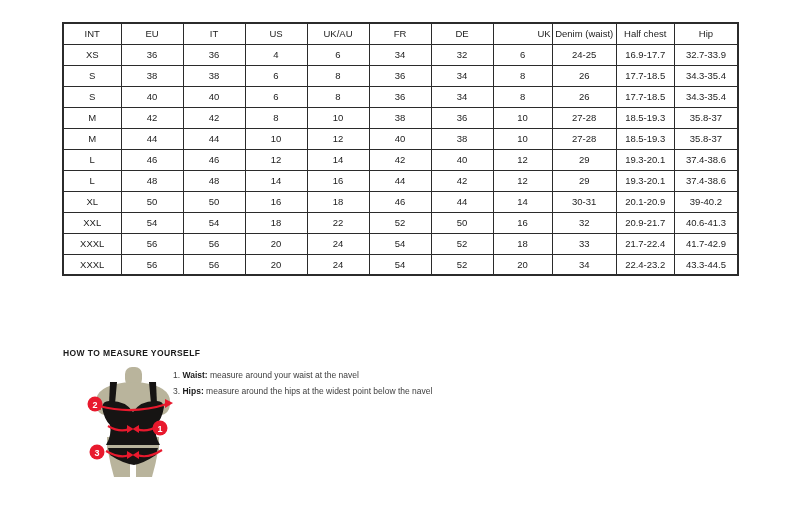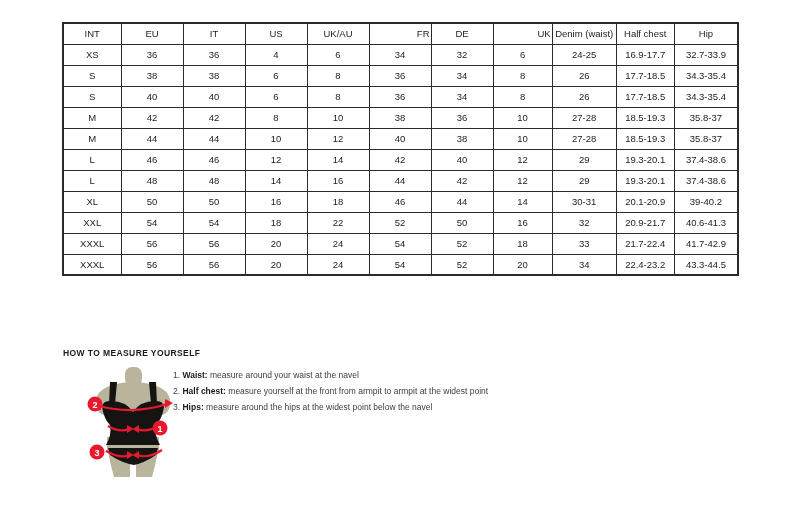--- a/index.html
+++ b/index.html
@@ -32,21 +32,21 @@
     color: #1c1c1c;
     padding: 0 1px;
     white-space: nowrap;
     overflow: hidden;
   }
   .size-table th:nth-child(1)  { width: 58px; }
   .size-table th:nth-child(2)  { width: 62px; margin-top: 12px; }
   .size-table th:nth-child(3)  { width: 62px; }
   .size-table th:nth-child(4)  { width: 62px; }
   .size-table th:nth-child(5)  { width: 62px; text-align: center; }
-  .size-table th:nth-child(6)  { width: 62px; text-align: right; }
+  .size-table th:nth-child(6)  { width: 62px; }
   .size-table th:nth-child(7)  { width: 62px; }
   .size-table th:nth-child(8)  { width: 50px; padding-left: 44px; }
   .size-table th:nth-child(9)  { width: 64px; }
   .size-table th:nth-child(10) { width: 58px; }
   .size-table th:nth-child(11) { width: 64px; }
 
   
   .measure-heading {
     position: absolute;
     left: 63px;
@@ -285,17 +285,16 @@
         <circle cx="76" cy="62" r="7.5" fill="#e8192d"></circle>
         <text x="76" y="65.5" text-anchor="middle" font-size="9" font-weight="bold" fill="#ffffff" font-family="Liberation Sans, sans-serif">1</text>
         <circle cx="13" cy="86" r="7.5" fill="#e8192d"></circle>
         <text x="13" y="89.5" text-anchor="middle" font-size="9" font-weight="bold" fill="#ffffff" font-family="Liberation Sans, sans-serif">3</text>
       </g>
     </svg>
   </div>
 
   <div class="steps">
     <div class="step"><span>1.</span> <b>Waist:</b> <span>measure around your waist at the navel</span></div>
-    <div class="step"><span>2.</span> <b>Half chest:</b> <span>measure yourself at the front from armpit to armpit at the widest point</span></div>
     <div class="step"><span>3.</span> <b>Hips:</b> <span>measure around the hips at the widest point below the navel</span></div>
   </div>
 
 </div>
 
 </body></html>

